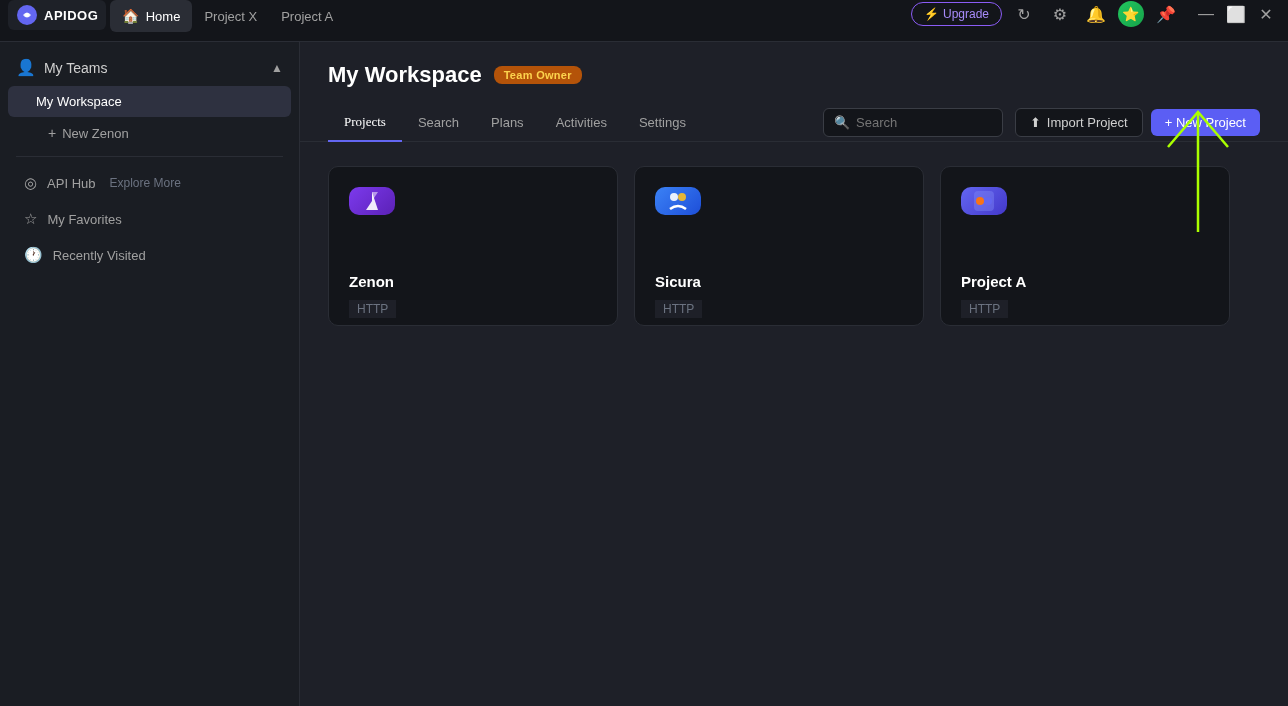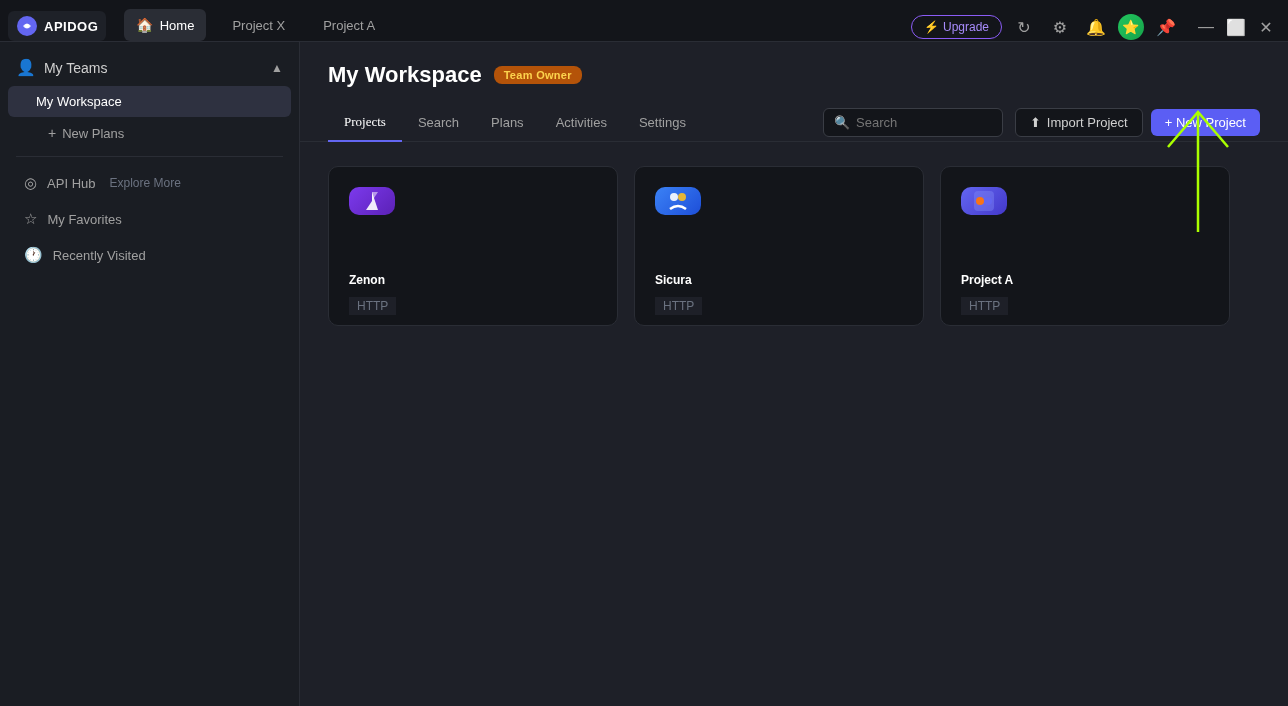--- a/index.html
+++ b/index.html
@@ -8,25 +8,25 @@
       background: #1a1d23;
       color: #e0e0e0;
       width: 1288px;
       height: 706px;
       overflow: hidden;
     }
 
     
     .titlebar {
       display: flex;
-      align-items: flex-end;
+      align-items: flex-start;
       background: #13151a;
       height: 42px;
       padding: 0 8px;
-      gap: 14px;
+      gap: 0;
       border-bottom: 1px solid #2a2d35;
     }
     .titlebar-logo {
       display: flex;
       align-items: center;
       gap: 6px;
       padding: 4px 8px;
       border-radius: 6px;
       background: #1e2128;
       margin-right: 4px;
@@ -345,21 +345,21 @@
     .project-icon-zenon {
       background: linear-gradient(135deg, #7c3aed, #5b21b6);
     }
     .project-icon-sicura {
       background: linear-gradient(135deg, #3b82f6, #1d4ed8);
     }
     .project-icon-projecta {
       background: linear-gradient(135deg, #6366f1, #4338ca);
     }
     .project-name {
-      font-size: 12px;
+      font-size: 15px;
       font-weight: 600;
       color: #ffffff;
       margin-top: 48px;
     }
     .project-type {
       font-size: 12px;
       color: #6b7280;
       background: #1e2028;
       display: inline-block;
       padding: 2px 8px;
@@ -445,21 +445,21 @@
       </div>
       <span class="chevron-icon">▲</span>
     </div>
 
     <div class="sidebar-item active sidebar-item-workspace">
       <span>My Workspace</span>
     </div>
 
     <div class="sidebar-item-new-team">
       <span class="plus-icon">+</span>
-      <span>New Plans</span>
+      <span>New Zenon</span>
     </div>
 
     <div class="sidebar-divider"></div>
 
     <div class="sidebar-misc-item">
       <span class="misc-icon">◎</span>
       <span>API Hub</span>
       <span class="explore-more-text">Explore More</span>
     </div>
 

